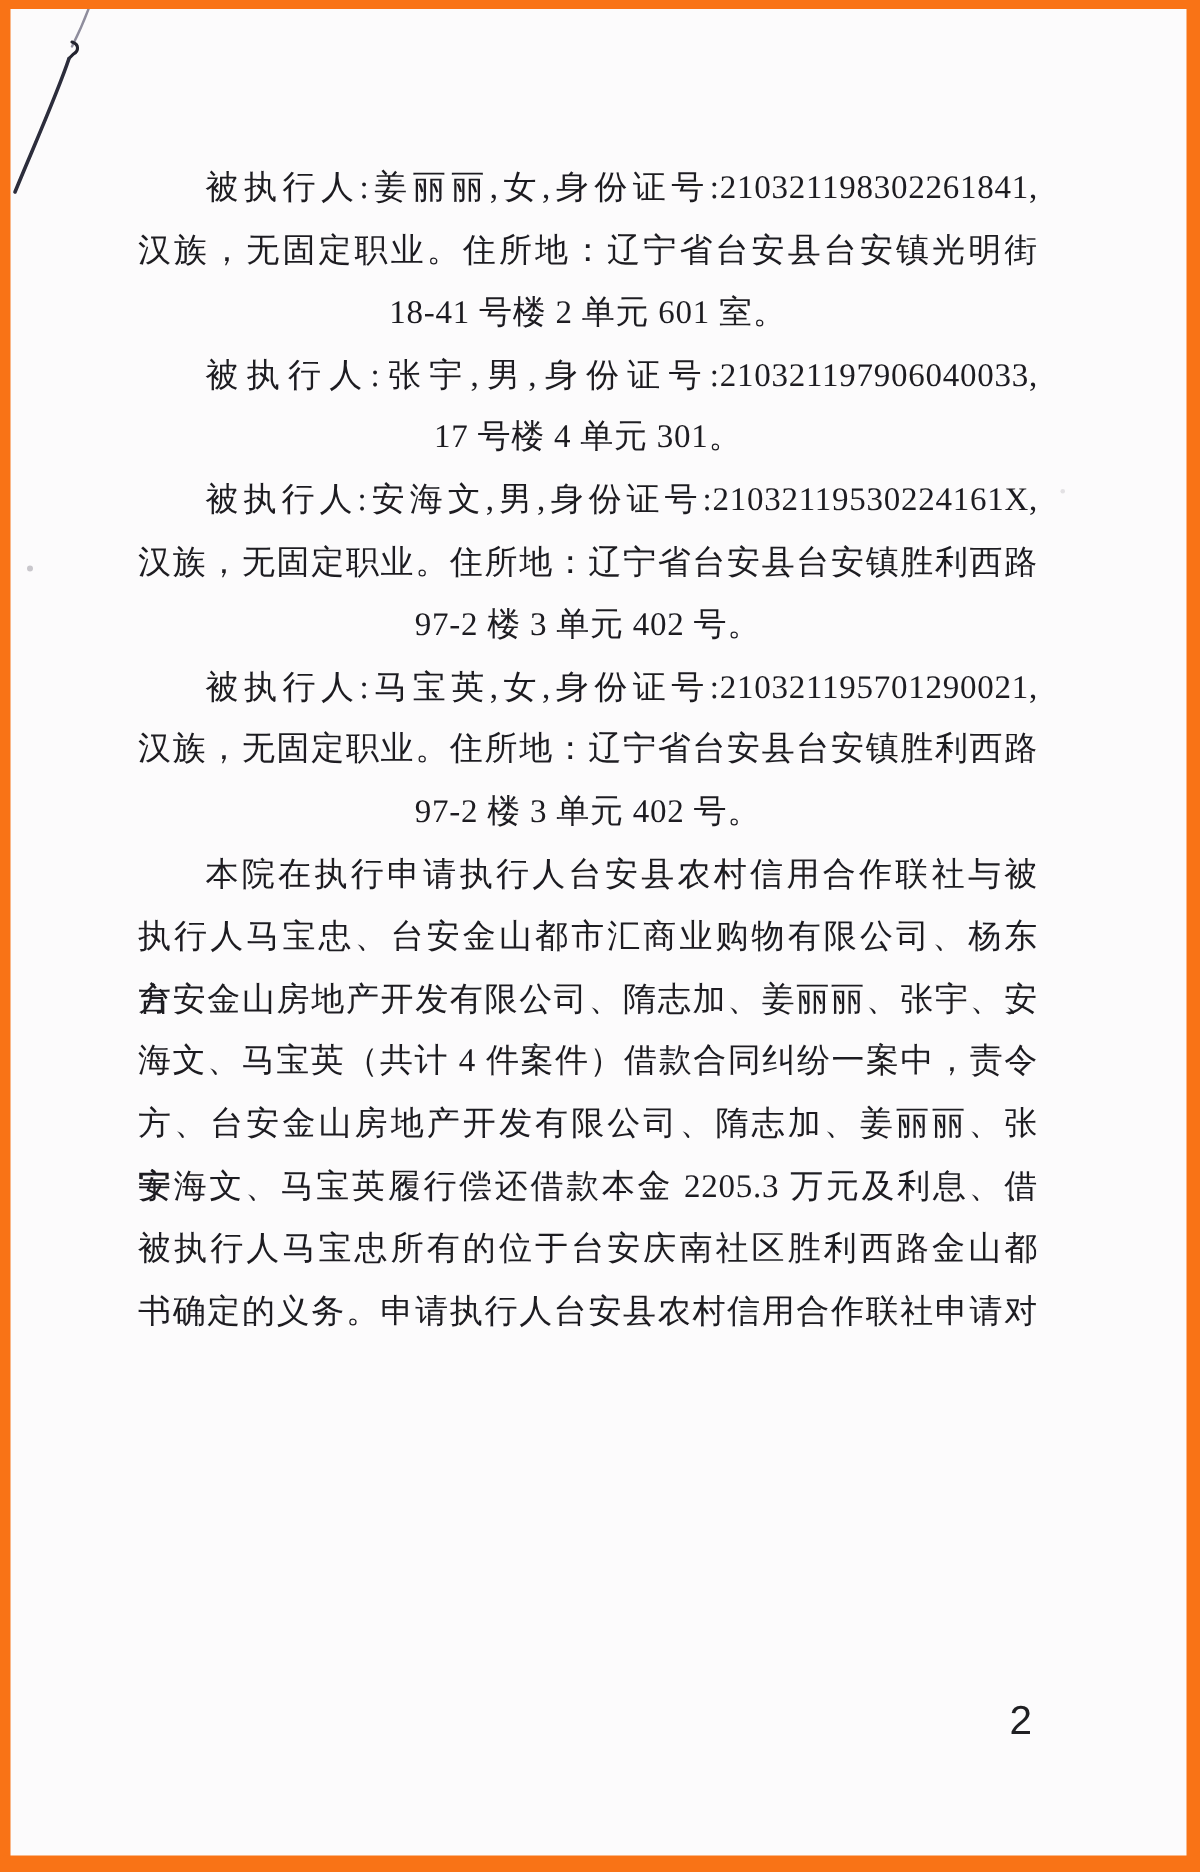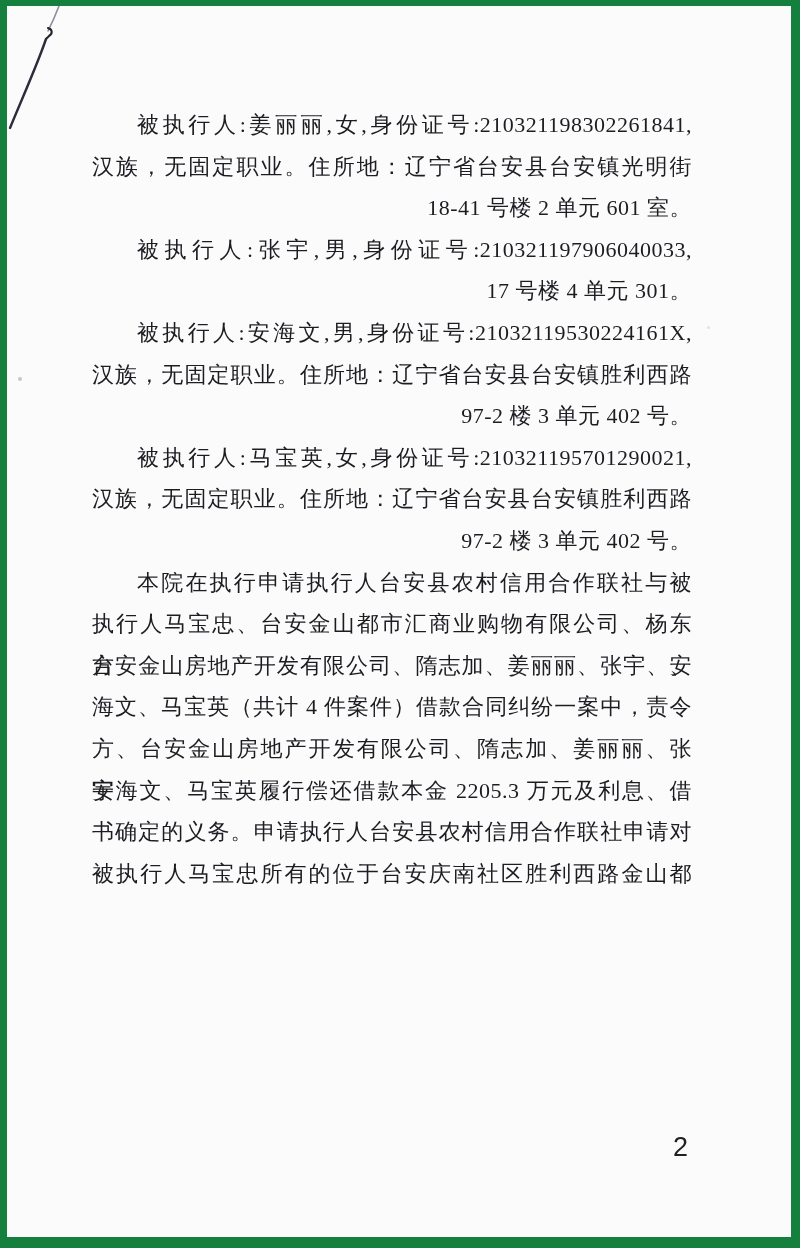--- a/index.html
+++ b/index.html
@@ -10,21 +10,21 @@
     width: 800px;
     height: 1248px;
     position: relative;
     background: #e9e7ea;
     overflow: hidden;
     font-family: "Liberation Serif", "DejaVu Serif", serif;
   }
   .scan-bg {
     position: absolute;
     inset: 0;
-    background: #15803d;
+    background: #f97316;
   }
   .page {
     position: absolute;
     left: 7px;
     top: 6px;
     width: 784px;
     height: 1231px;
     background: #fcfbfc;
   }
   .pen-mark {
@@ -38,21 +38,21 @@
     top: 98px;      
     width: 600px;
     font-size: 22px;
     line-height: 41.6px;
     color: #1d1c21;
     letter-spacing: 0.5px;
   }
   .line {
     height: 41.6px;
     overflow: visible;
-    text-align: right;
+    text-align: center;
     white-space: nowrap;
   }
   .line.fill {
     white-space: normal;
     text-align: justify;
     text-align-last: justify;
   }
   .line.indent {
     text-indent: 45px;
   }
@@ -107,20 +107,20 @@
           <div class="line fill">汉族，无固定职业。住所地：辽宁省台安县台安镇胜利西路</div>
           <div class="line">97-2 楼 3 单元 402 号。</div>
         </div>
         <div>
           <div class="line indent fill">本院在执行申请执行人台安县农村信用合作联社与被</div>
           <div class="line fill">执行人马宝忠、台安金山都市汇商业购物有限公司、杨东方、</div>
           <div class="line fill">台安金山房地产开发有限公司、隋志加、姜丽丽、张宇、安</div>
           <div class="line fill">海文、马宝英（共计 4 件案件）借款合同纠纷一案中，责令</div>
           <div class="line fill">方、台安金山房地产开发有限公司、隋志加、姜丽丽、张宇、</div>
           <div class="line fill">安海文、马宝英履行偿还借款本金 2205.3 万元及利息、借</div>
+          <div class="line fill">被执行人马宝忠所有的位于台安庆南社区胜利西路金山都</div>
           <div class="line fill">书确定的义务。申请执行人台安县农村信用合作联社申请对</div>
-          <div class="line fill">被执行人马宝忠所有的位于台安庆南社区胜利西路金山都</div>
         </div>
       </div>
 
     <div class="page-number">2</div>
   </div>
 </div>
 
 </body></html>

